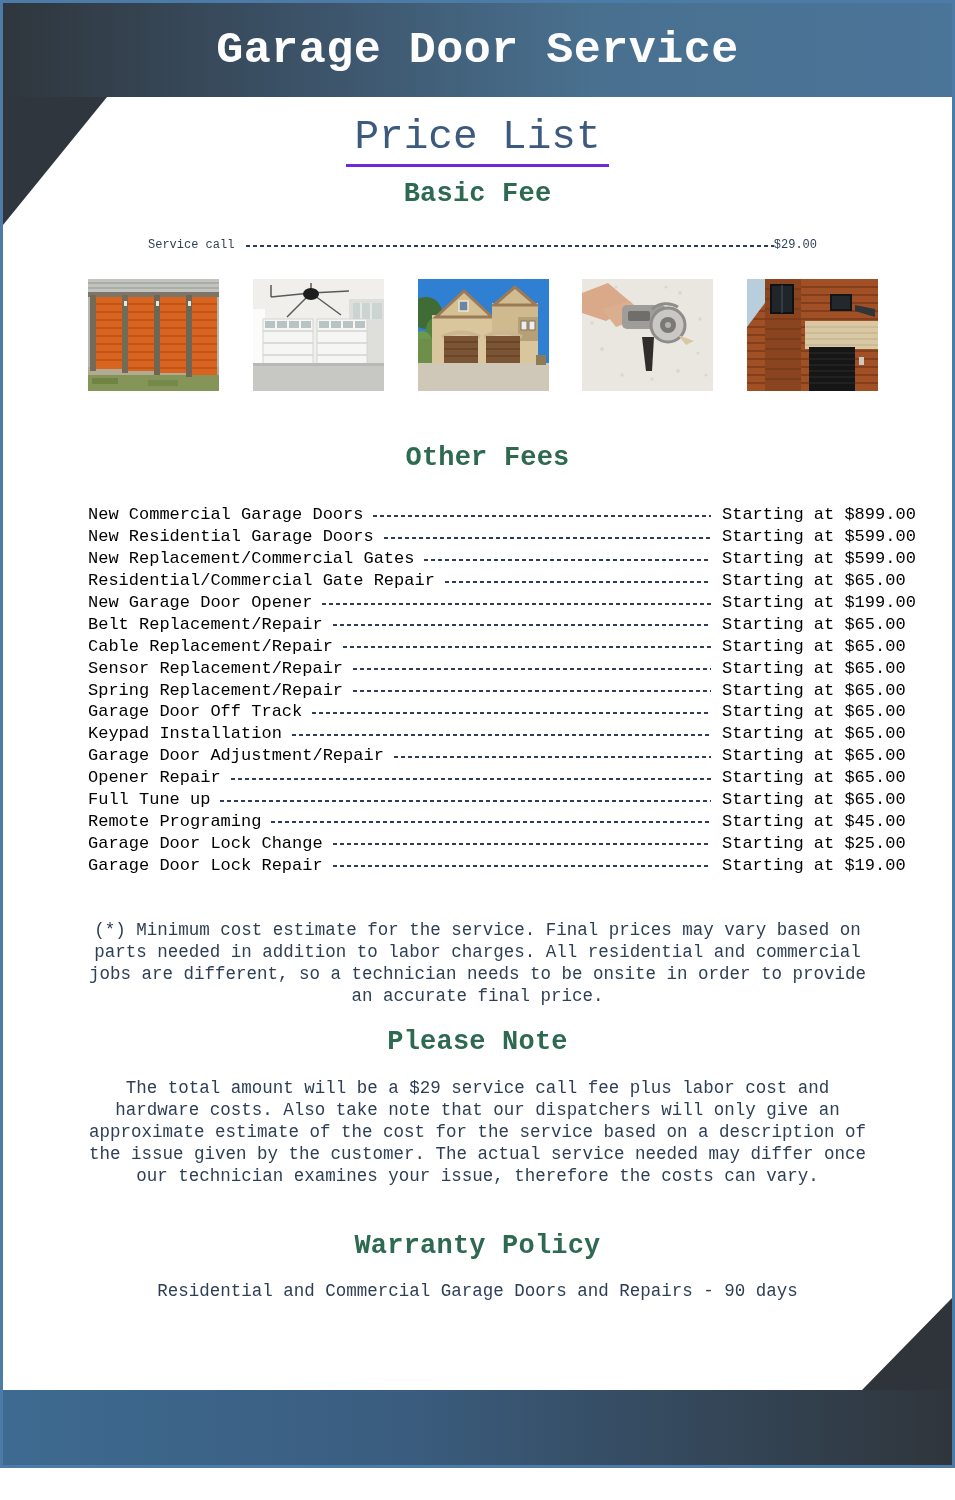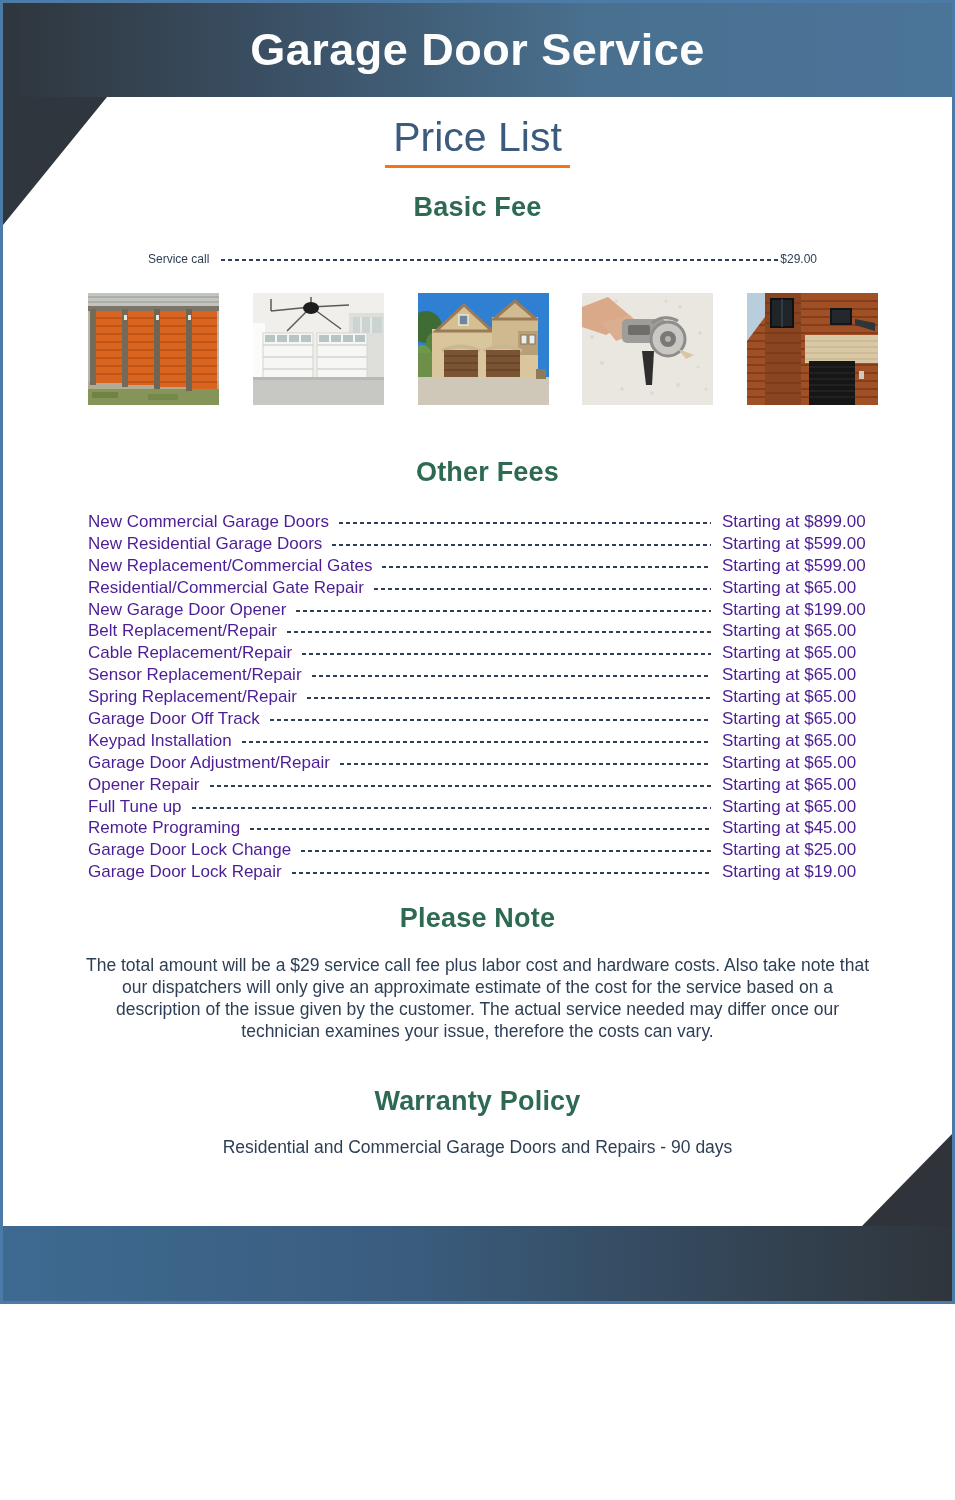--- a/index.html
+++ b/index.html
@@ -1,19 +1,19 @@
 <!DOCTYPE html>
 <html><head>
 <meta charset="utf-8">
 <style>
   html,body { margin:0; padding:0; background:#ffffff; }
   .page {
-    position:relative; width:955px; height:1304px; box-sizing:border-box;
+    position:relative; width:955px; height:1468px; box-sizing:border-box;
     border:3px solid #4d7ba8; background:#ffffff; overflow:hidden;
-    font-family:Liberation Sans, sans-serif;
+    font-family:Liberation Mono, monospace;
   }
   
   .header {
     height:94px;
     background:linear-gradient(90deg,#2f363d 0%,#3a4f63 28%,#49708f 62%,#4b7499 100%);
     display:flex; align-items:center; justify-content:center;
   }
   .page-title { color:#fdfdfd; font-size:45px; font-weight:bold; margin:0; letter-spacing:.5px; }
   .wedge-tl {
     position:absolute; top:94px; left:0; width:104px; height:128px;
@@ -25,41 +25,41 @@
     background:linear-gradient(90deg,#3e6a91 0%,#3a5d7f 42%,#2f353b 100%);
   }
   .wedge-br {
     position:absolute; right:0; bottom:75px; width:90px; height:92px;
     background:#2e343a; clip-path:polygon(100% 0,100% 100%,0 100%);
   }
   
   .price-title-wrap { text-align:center; margin-top:17px; }
   .price-title {
     display:inline-block; font-size:41px; color:#3b5a7d;
-    border-bottom:3px solid #f97316; padding:0 8px 4px;
+    border-bottom:3px solid #6d28d9; padding:0 8px 4px;
   }
   .section-heading {
     font-size:27px; font-weight:bold; color:#2e6a52;
     text-align:center; margin:0; letter-spacing:.2px;
   }
-  .mt-basic   { margin-top:24px; }
+  .mt-basic   { margin-top:12px; }
   .mt-other   { margin-top:52px;margin-left:20px; }
   .mt-note    { margin-top:20px; }
   .mt-warr    { margin-top:44px; }
   
   .service-row {
     display:flex; align-items:center; margin:29px 135px 0 145px;
     font-size:12px; color:#2e3f55;
   }
   .leader {
     flex:1; height:2px; margin:2px 4px 0 12px;
     background:repeating-linear-gradient(90deg,#2e3f55 0 4px,transparent 4px 7px);
   }
   .service-row .leader { margin-right:0; }
-  .fees { margin:23px 77px 0 85px; font-size:17px; color:#4c1d95; }
+  .fees { margin:31px 77px 0 85px; font-size:17px; color:#000000; }
   .fee-row { display:flex; align-items:center; height:21.9px; }
   .fee-label { white-space:nowrap; }
   .fee-row .leader { margin:2px 0 0 10px; }
   .fee-price { width:164px; box-sizing:border-box; padding-left:11px; white-space:nowrap; }
   
   .photos { display:flex; justify-content:space-between; margin:27px 74px 0 85px; }
   .photo { width:131px; height:112px; display:block; }
   
   .body-par {
     text-align:center; font-size:17.5px; line-height:22px; color:#2e3f55; margin:0 auto;
@@ -321,20 +321,21 @@
       <span class="leader"></span>
       <span class="fee-price">Starting at $25.00</span>
     </div>
     <div class="fee-row">
       <span class="fee-label">Garage Door Lock Repair</span>
       <span class="leader"></span>
       <span class="fee-price">Starting at $19.00</span>
     </div>
   </div>
 
+  <p class="body-par disclaimer">(*) Minimum cost estimate for the service. Final prices may vary based on parts needed in addition to labor charges. All residential and commercial jobs are different, so a technician needs to be onsite in order to provide an accurate final price.</p>
 
   <h3 class="section-heading mt-note">Please Note</h3>
   <p class="body-par note-text">The total amount will be a $29 service call fee plus labor cost and hardware costs. Also take note that our dispatchers will only give an approximate estimate of the cost for the service based on a description of the issue given by the customer. The actual service needed may differ once our technician examines your issue, therefore the costs can vary.</p>
 
   <h3 class="section-heading mt-warr">Warranty Policy</h3>
   <p class="body-par warranty-text">Residential and Commercial Garage Doors and Repairs - 90 days</p>
 
   <div class="wedge-br"></div>
   <div class="footer"></div>
 </div>

